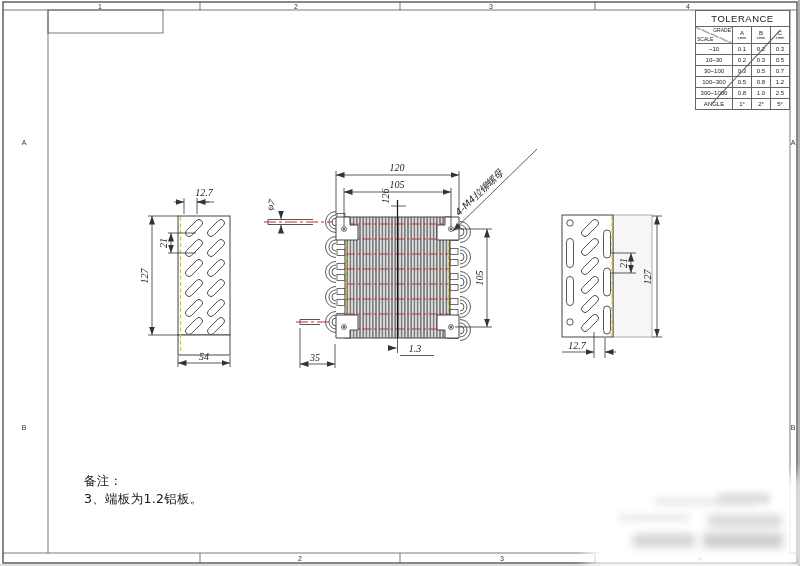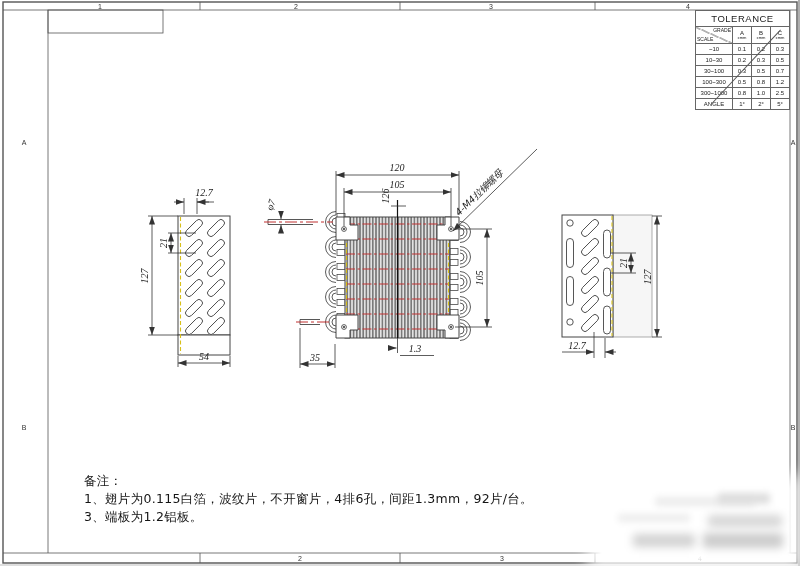--- a/index.html
+++ b/index.html
@@ -380,21 +380,20 @@
           <td>1°</td>
           <td>2°</td>
           <td>5°</td>
         </tr>
 </tbody>
     </table>
 <div id="tol-diag"></div>
 
 <div id="notes">
   <div>备注：</div>
-  <div>1、翅片为0.115白箔，波纹片，不开窗片，4排6孔，间距1.3mm，92片/台。</div>
   <div>3、端板为1.2铝板。</div>
 </div>
 
 <div id="tblock">
   <div class="g g1"></div>
   <div class="g g2"></div>
   <div class="g g3"></div>
   <div class="g g4"></div>
   <div class="g g5"></div>
   <div class="g g6"></div>

